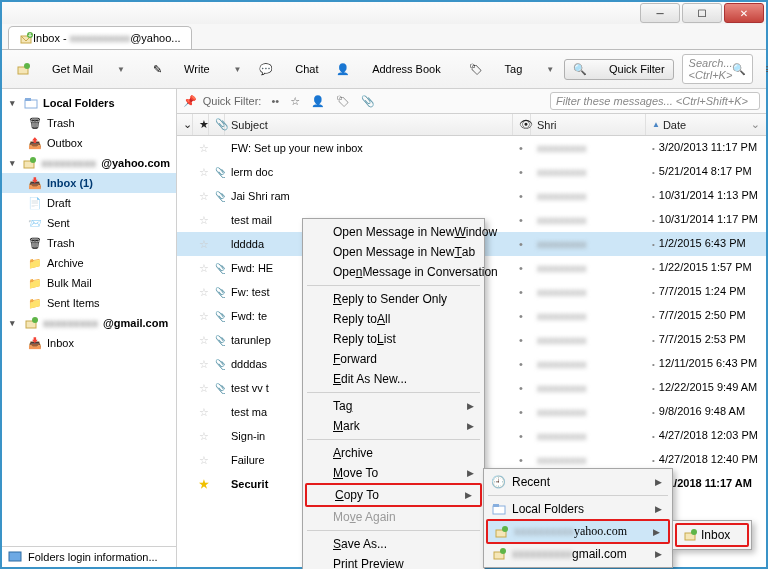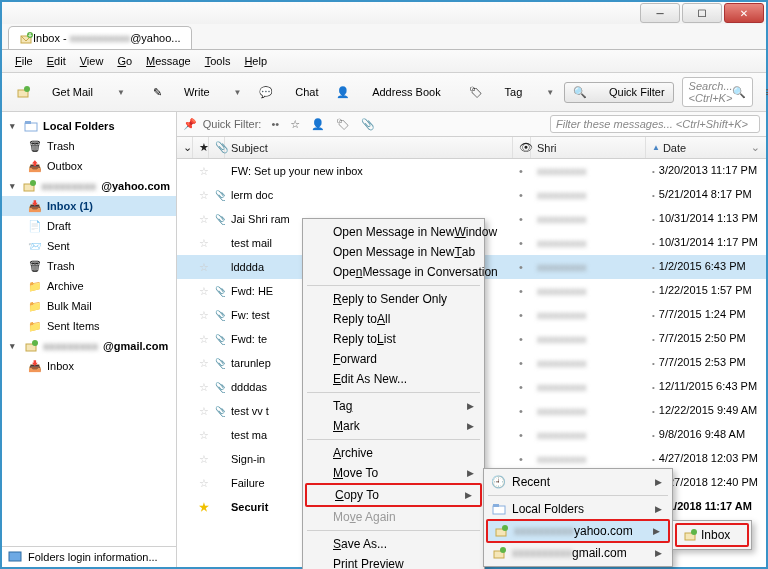--- a/index.html
+++ b/index.html
@@ -119,21 +119,21 @@
   
   .menu {
     position:absolute;
     background:#f4f4f4;border:1px solid #a6a6a6;
     box-shadow:3px 3px 6px rgba(0,0,0,.25);
     padding:3px 2px;
     font-size:12px;
     z-index:50;
   }
   .menu .mi{display:flex;align-items:center;padding:3px 24px 3px 28px;white-space:nowrap;position:relative;}
-  .menu .mi:hover,.menu .mi.hi{background:#cde6f7;}
+  .menu .mi:hover,.menu .mi.hi{background:#cde6f7;font-family:Liberation Serif, serif;}
   .menu .mi.dis{color:#9a9a9a;}
   .menu .msep{height:1px;background:#d0d0d0;margin:3px 2px;}
   .menu .sub::after{content:"▶";position:absolute;right:8px;font-size:9px;color:#555;}
   .redbox{border:2px solid #e41b1b;border-radius:2px;}
   .submenu2 .mi{padding-left:26px;}
   .mi .ico{position:absolute;left:6px;width:14px;height:14px;display:inline-flex;align-items:center;justify-content:center;}
   
   .c-th{width:16px;} .c-star{width:16px;} .c-att{width:16px;}
   .c-sub{flex:1;} .c-rd{width:18px;} .c-from{width:115px;} .c-date{width:120px;}
   
@@ -156,29 +156,20 @@
             <rect x="2" y="5" width="10" height="7" fill="#f5e6b7" stroke="#c8a94d"></rect>
             <path d="M2 5 L7 10 L12 5" stroke="#c8a94d" fill="none"></path>
             <circle cx="11" cy="4" r="3" fill="#5fb548"></circle>
             <path d="M11 2 L11 5 M9.5 4 L11 5.5 L12.5 4" stroke="#fff" fill="none" stroke-width="1"></path>
           </svg>
       </span>
       <span><span>Inbox - </span><span class="blur">xxxxxxxxxxx</span><span>@yahoo...</span></span>
     </div>
   </div>
 
-  <div class="menubar">
-    <span><u>F</u>ile</span>
-    <span><u>E</u>dit</span>
-    <span><u>V</u>iew</span>
-    <span><u>G</u>o</span>
-    <span><u>M</u>essage</span>
-    <span><u>T</u>ools</span>
-    <span><u>H</u>elp</span>
-  </div>
 
   <div class="toolbar">
     <div class="tbtn">
         <span>
           <svg width="14" height="14">
             <rect x="2" y="5" width="10" height="7" fill="#f5e6b7" stroke="#c8a94d"></rect>
             <circle cx="11" cy="4" r="3" fill="#5fb548"></circle>
           </svg>
         </span>
         <span>Get Mail</span>

